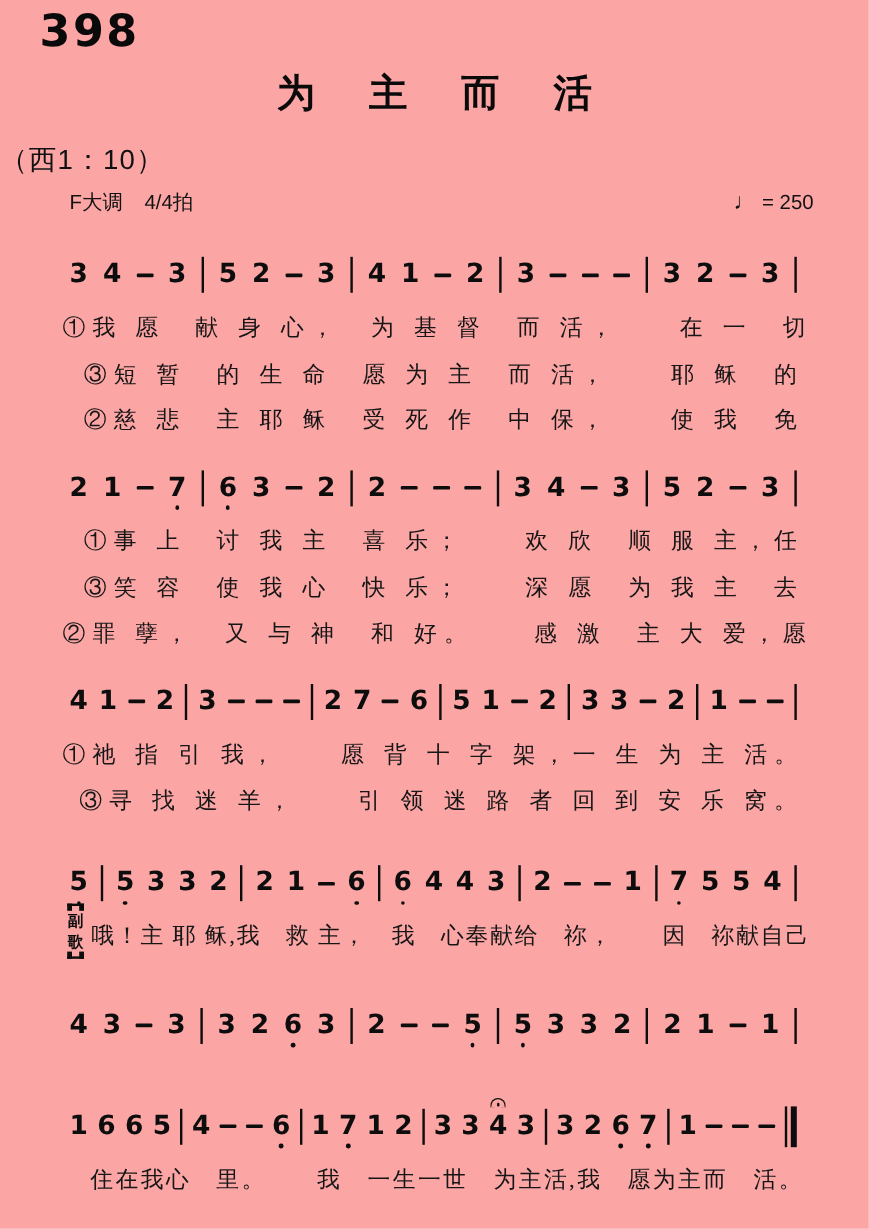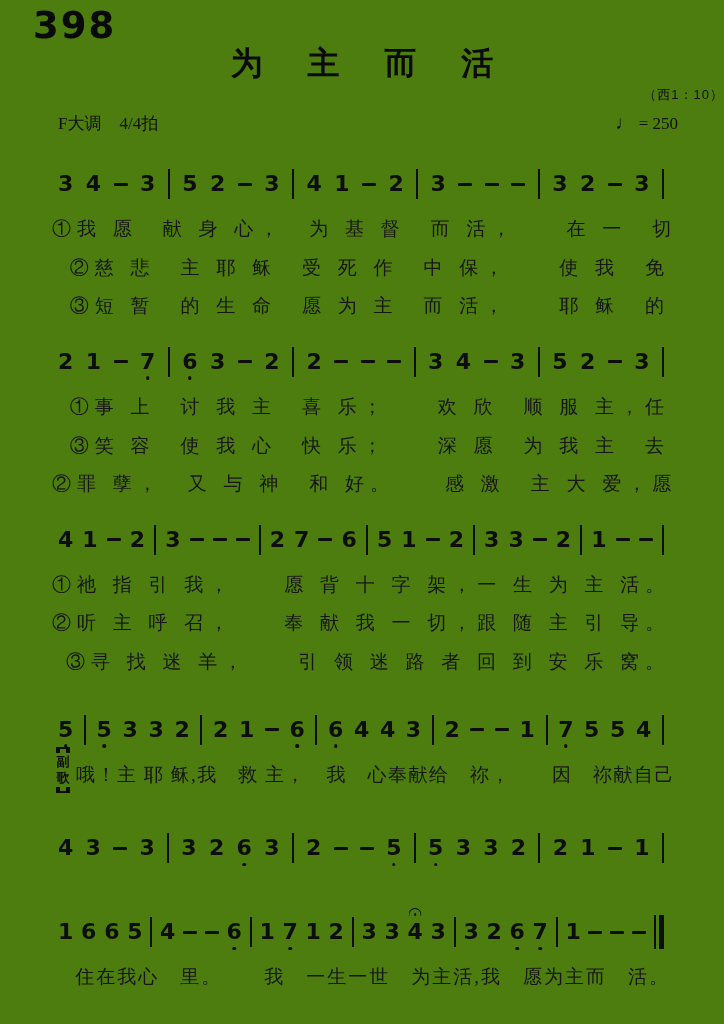--- a/index.html
+++ b/index.html
@@ -1,34 +1,34 @@
 <!DOCTYPE html>
 <html><head>
 <meta charset="utf-8">
 <style>
   html,body { margin:0; padding:0; background:#e8e8e8; }
   .page {
     position:relative; width:724px; height:1024px; margin:0 auto;
-    background:#4d7c0f; color:#111; overflow:hidden;
+    background:#fca5a5; color:#111; overflow:hidden;
     font-family:"Liberation Sans", sans-serif;
   }
   .hymn-number {
     position:absolute; left:33px; top:4px;
     font-family:"DejaVu Sans", sans-serif;
     font-size:37px; font-weight:900; letter-spacing:2px; color:#0a0a0a;
   }
   .title {
-    margin:0; padding-top:42px; text-align:center;
+    margin:0; padding-top:56px; text-align:center;
     font-size:32px; font-weight:600; letter-spacing:18px; text-indent:18px;
     color:#0a0a0a;
   }
-  .scripture { text-align:right; font-size:13px; margin-top:0; letter-spacing:1px; }
+  .scripture { text-align:left; font-size:23px; margin-top:18px; letter-spacing:1px; }
   .meta {
     display:flex; justify-content:space-between; align-items:baseline;
-    margin:8px 46px 0 58px; font-size:17px;font-family:Liberation Serif, serif;
+    margin:8px 46px 0 58px; font-size:17px;
   }
   .keytime .kt-gap { display:inline-block; width:18px; }
   .tempo { font-size:17px; }
   .tempo .notechar { font-size:19px; }
 
   #systems { margin:30px 54px 0 52px; }
   .system { margin-bottom:24px; }
   .sys-2 { margin-bottom:36px; }
   .sys-3 { margin-bottom:42px; position:relative; }
   .sys-4 { margin-bottom:46px; }
@@ -119,22 +119,22 @@
           <span class="dash"></span>
           <span class="dash"></span>
           <span class="bar"></span>
           <span class="note">3</span>
           <span class="note">2</span>
           <span class="dash"></span>
           <span class="note">3</span>
           <span class="bar"></span>
         </div>
         <div class="lyric">①我 愿　献 身 心，　为 基 督　而 活，　　在 一　切</div>
+        <div class="lyric">③短 暂　的 生 命　愿 为 主　而 活，　　耶 稣　的</div>
         <div class="lyric">②慈 悲　主 耶 稣　受 死 作　中 保，　　使 我　免</div>
-        <div class="lyric">③短 暂　的 生 命　愿 为 主　而 活，　　耶 稣　的</div>
       </div>
       <div class="system sys-1">
         <div class="notation">
           <span class="note">2</span>
           <span class="note">1</span>
           <span class="dash"></span>
           <span class="note">7<span class="lowdot"></span></span>
           <span class="bar"></span>
           <span class="note">6<span class="lowdot"></span></span>
           <span class="note">3</span>
@@ -187,21 +187,20 @@
           <span class="note">3</span>
           <span class="dash"></span>
           <span class="note">2</span>
           <span class="bar"></span>
           <span class="note">1</span>
           <span class="dash"></span>
           <span class="dash"></span>
           <span class="bar"></span>
         </div>
         <div class="lyric">①祂 指 引 我，　　愿 背 十 字 架，一 生 为 主 活。</div>
-        <div class="lyric">②听 主 呼 召，　　奉 献 我 一 切，跟 随 主 引 导。</div>
         <div class="lyric">③寻 找 迷 羊，　　引 领 迷 路 者 回 到 安 乐 窝。</div>
       </div>
       <div class="system sys-3">
         <div class="notation">
           <span class="note">5<span class="lowdot"></span></span>
           <span class="bar"></span>
           <span class="note">5<span class="lowdot"></span></span>
           <span class="note">3</span>
           <span class="note">3</span>
           <span class="note">2</span>

